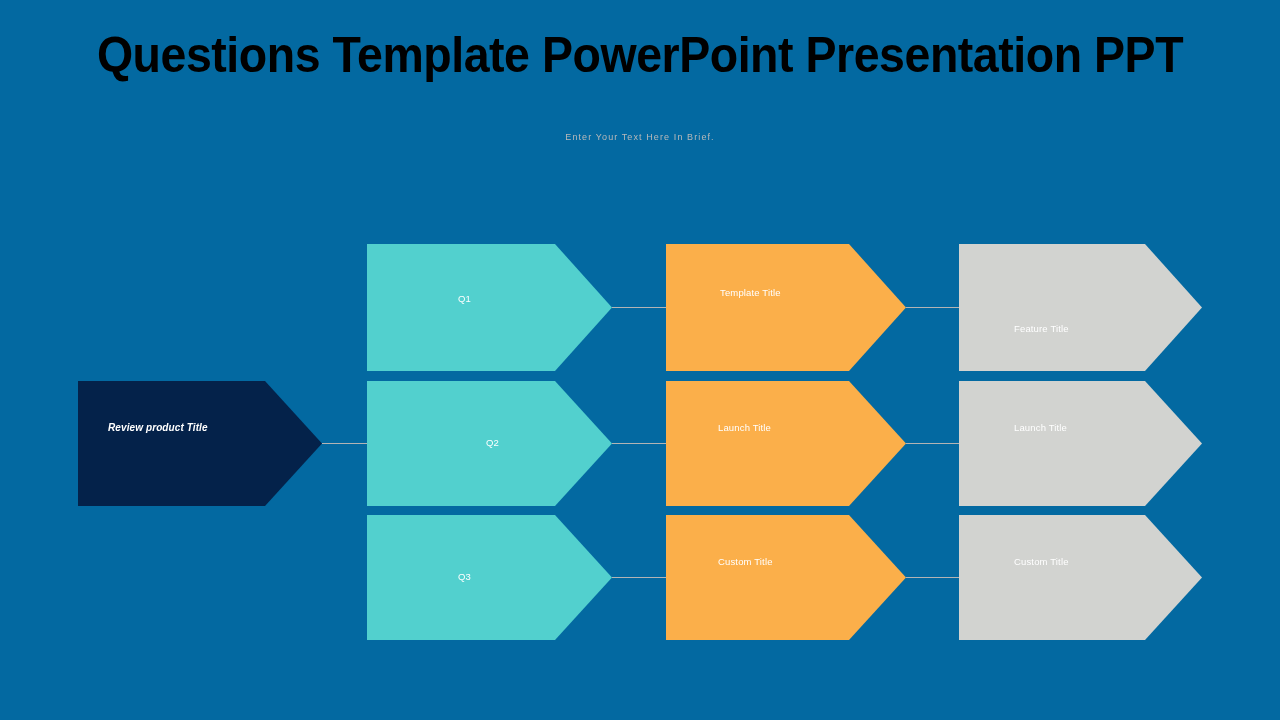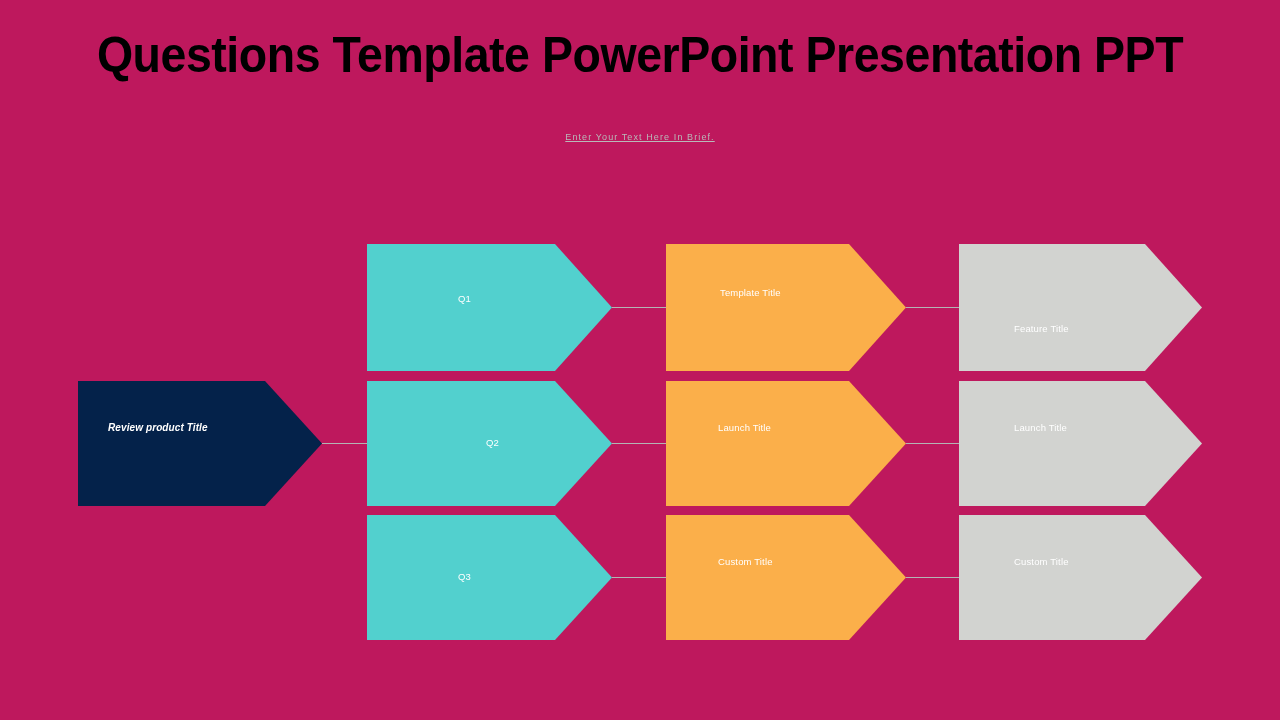--- a/index.html
+++ b/index.html
@@ -16,21 +16,21 @@
     font-family: "Liberation Sans", sans-serif;
     -webkit-font-smoothing: antialiased;
   }
 
   .slide {
     position: absolute;
     left: 0;
     top: 0;
     width: 1280px;
     height: 720px;
-    background: #be185d;
+    background: #0369a1;
   }
 
   
   .slide-title {
     position: absolute;
     left: 0;
     top: 24px;
     width: 1280px;
     text-align: center;
     font-family: "Liberation Sans", sans-serif;
@@ -49,21 +49,20 @@
     left: 0;
     top: 130px;
     width: 1280px;
     text-align: center;
     font-family: "Liberation Sans", sans-serif;
     font-size: 9px;
     line-height: 14px;
     letter-spacing: 1.1px;
     color: #b9b9b9;
     white-space: nowrap;
-    text-decoration: underline;
   }
 
   
   .diagram {
     position: absolute;
     left: 0;
     top: 0;
     width: 1280px;
     height: 720px;
   }

